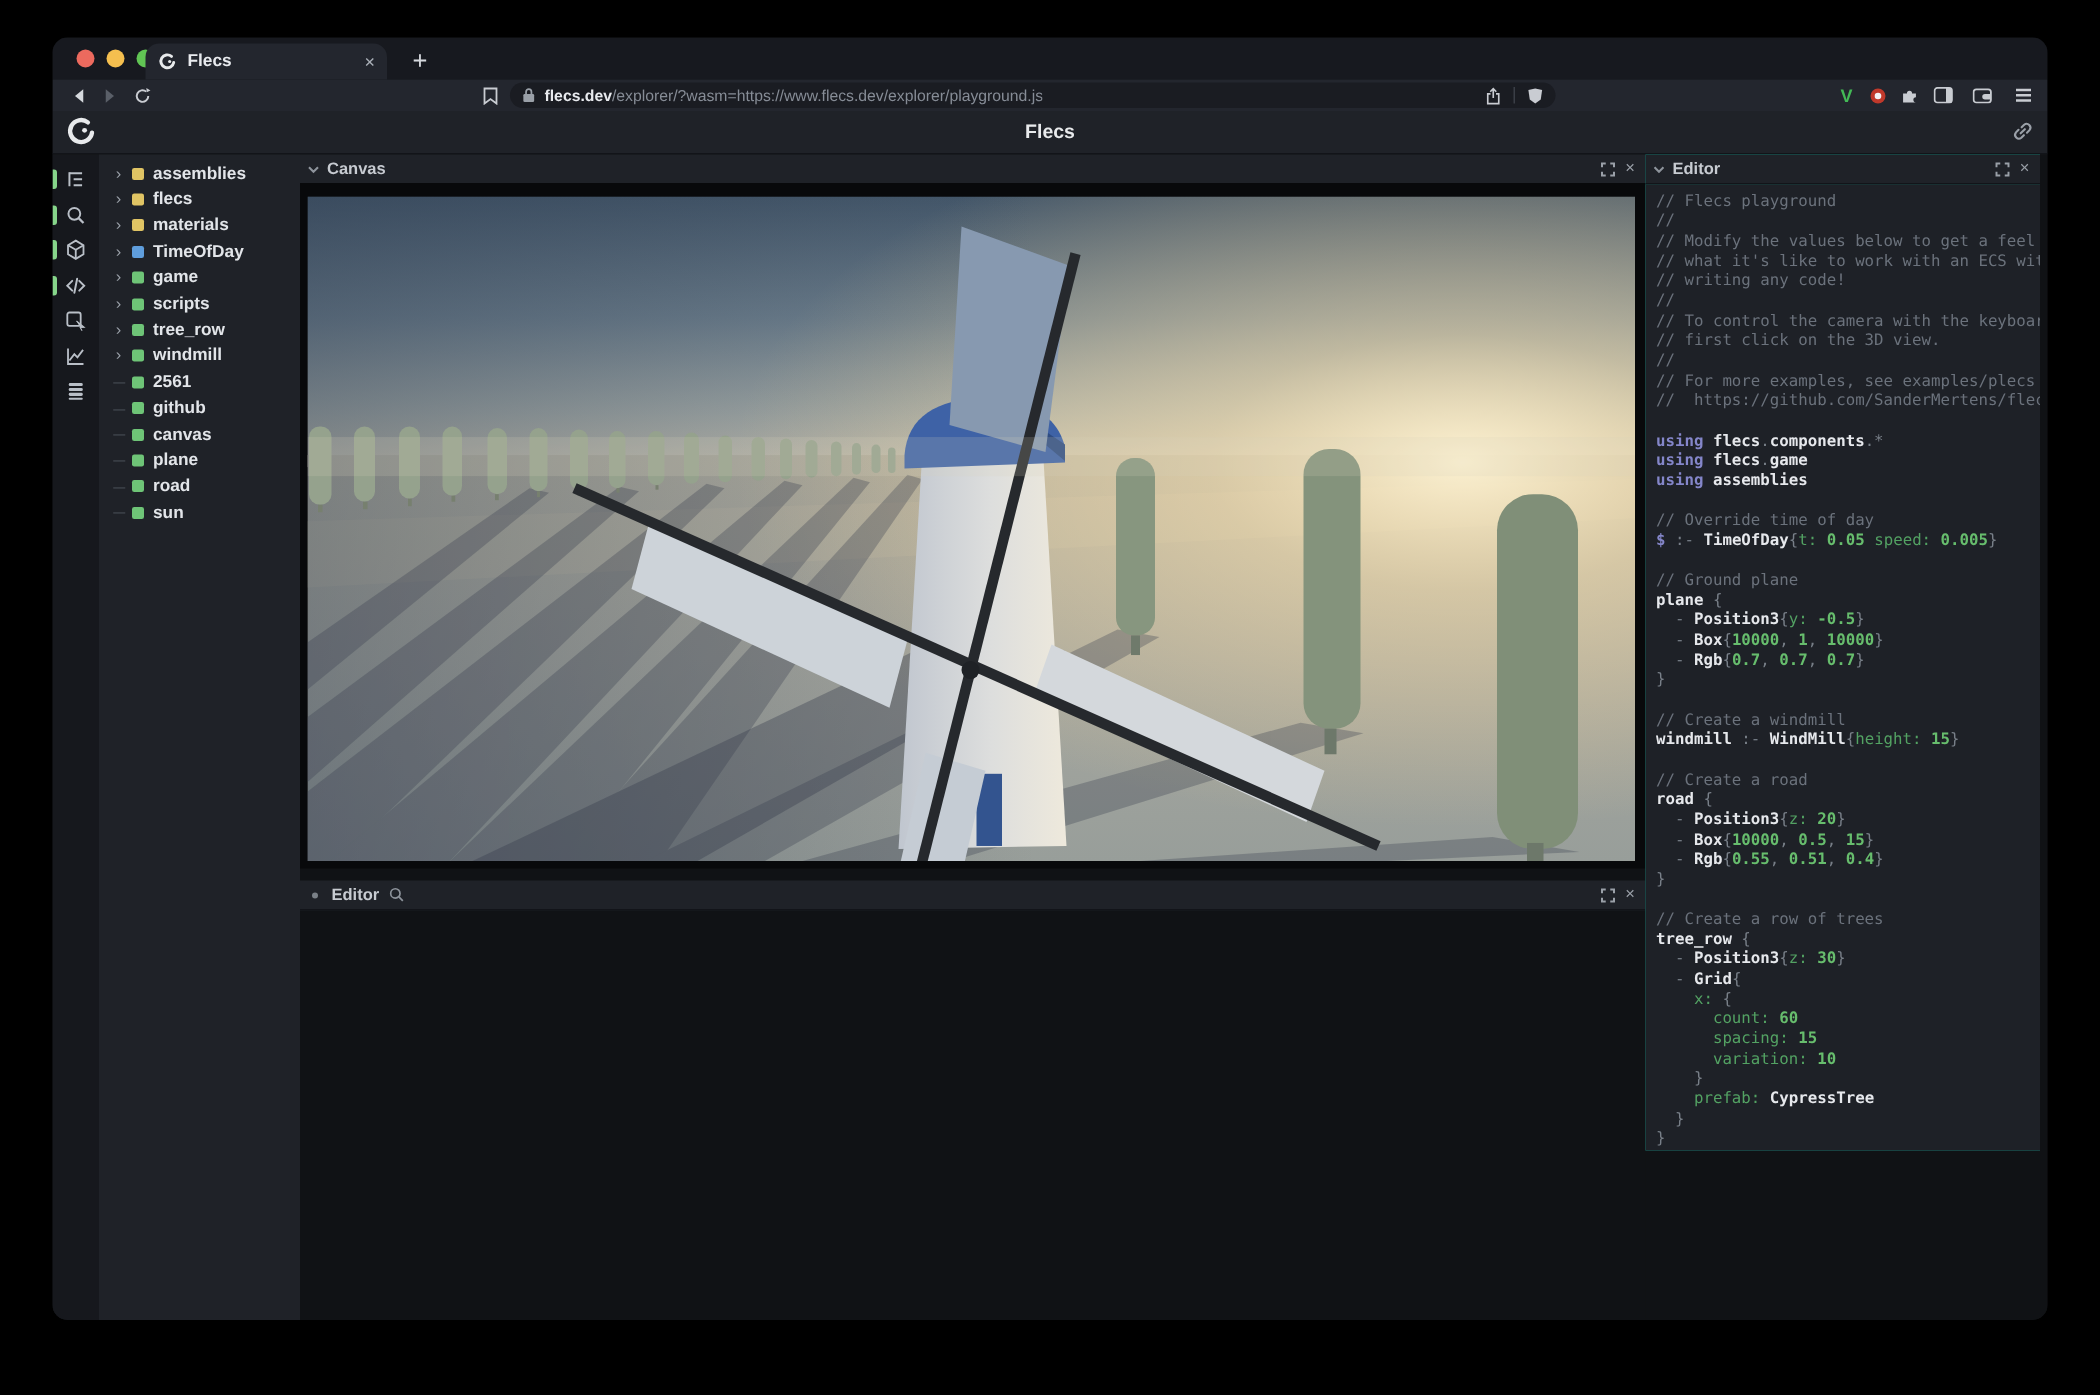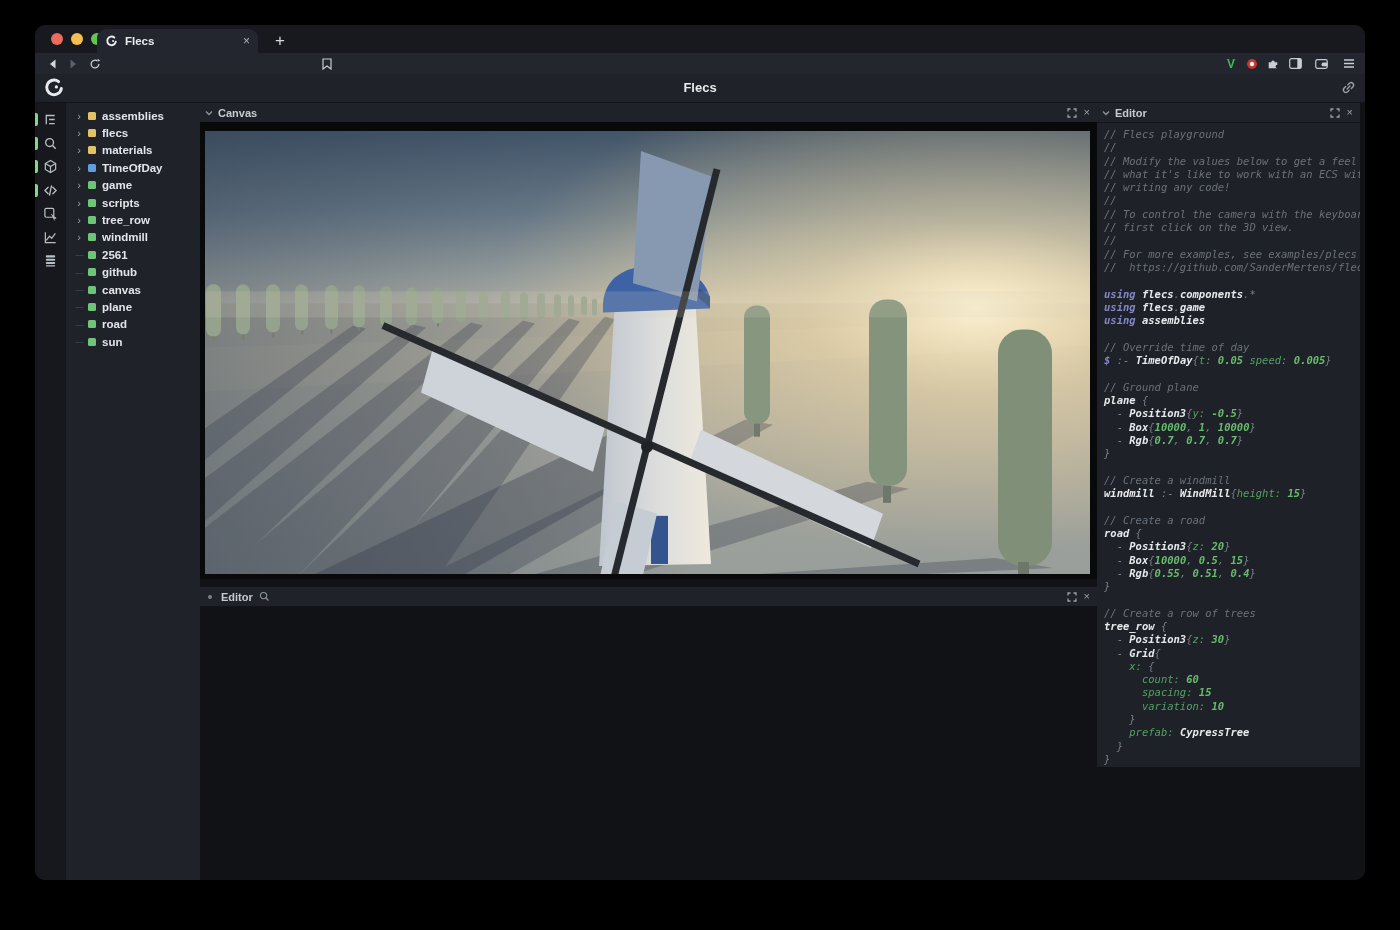--- a/index.html
+++ b/index.html
@@ -46,21 +46,21 @@
   .ph-btns{display:flex;align-items:center;gap:7px;margin-right:7px;color:#9aa0a8;}
   .ph-close{font-size:11px;line-height:11px;}
   .canvas-body{position:absolute;left:0;top:19px;width:897px;height:457px;background:#08090b;
     padding:9px 7px 5px 5px;box-sizing:border-box;}
   .canvas-body svg{width:100%;height:100%;display:block;}
   .search-panel{position:absolute;left:0;top:484px;width:897px;}
   .dot{width:4px;height:4px;border-radius:50%;background:#7a8087;margin:0 9px 0 8px;}
   .editor-panel{position:absolute;left:1062px;top:0;width:263px;background:#14b8a6;}
   .code{background:#1e2127;height:644px;overflow:hidden;padding:5px 0 0 7px;box-sizing:border-box;
     font-family:"DejaVu Sans Mono",monospace;font-size:10.5px;line-height:13.3px;white-space:pre;}
-  .cl{height:13.3px;font-style:italic;}
+  .cl{height:13.3px;}
   .cm{color:#6b727c;}
   .kw{color:#8486c9;font-weight:700;}
   .id{color:#e6e8ec;font-weight:700;}
   .pn{color:#787f88;}
   .key{color:#53a263;}
   .num{color:#67bd6d;font-weight:700;}
 </style>
 </head>
 <body>
 
@@ -95,20 +95,36 @@
     <div class="nav-ic" style="left:52px;width:16px">
       <svg class="gl" width="12" height="12" viewBox="0 0 14 14">
           <path d="M11.5 7 a4.5 4.5 0 1 1 -1.6 -3.4" stroke="#c9ccd2" stroke-width="1.5" fill="none"></path>
           <path d="M10 0.8 L10.3 4 L13.2 2.8 Z" fill="#c9ccd2"></path>
         </svg>
     </div>
     <div class="nav-ic" style="left:284px;width:16px">
       <svg class="gl" width="10" height="12" viewBox="0 0 10 12">
           <path d="M1 1 h8 v10 l-4 -3 l-4 3 z" stroke="#c9ccd2" stroke-width="1.2" fill="none"></path>
         </svg>
+    </div>
+    <div class="urlbar">
+      <svg class="gl" width="9" height="11" viewBox="0 0 10 12">
+        <rect x="1" y="5" width="8" height="6" rx="1" fill="#9aa0a8"></rect>
+          <path d="M3 5 V3.5 a2 2 0 0 1 4 0 V5" stroke="#9aa0a8" stroke-width="1.3" fill="none"></path>
+      </svg>
+      <span class="url"><b>flecs.dev</b><span>/explorer/?wasm=https://www.flecs.dev/explorer/playground.js</span></span>
+      <span style="flex:1"></span>
+      <svg class="gl" width="11" height="12" viewBox="0 0 12 13">
+        <path d="M2 5 h-0 M4 5 H2 v7 h8 V5 h-2" stroke="#c9ccd2" stroke-width="1.2" fill="none"></path>
+          <path d="M6 8 V1.5 M3.8 3.4 L6 1.2 L8.2 3.4" stroke="#c9ccd2" stroke-width="1.2" fill="none"></path>
+      </svg>
+      <span style="width:8px;border-left:1px solid #3a3e46;height:11px;margin-left:8px"></span>
+      <svg class="gl" width="11" height="12" viewBox="0 0 12 13">
+        <path d="M6 1 L11 2.2 L10 9 L6 12 L2 9 L1 2.2 Z" fill="#c9ccd2"></path>
+      </svg>
     </div>
     <div class="nav-ic ext-v" style="left:1188px;width:16px">V</div>
     <div class="nav-ic" style="left:1209px;width:16px">
       <svg class="gl" width="12" height="12" viewBox="0 0 12 12">
           <circle cx="6" cy="6" r="5" fill="#c0392b"></circle>
           <circle cx="6" cy="6" r="2.2" fill="#f2f3f5"></circle>
         </svg>
     </div>
     <div class="nav-ic" style="left:1230px;width:16px">
       <svg class="gl" width="12" height="12" viewBox="0 0 14 14">

